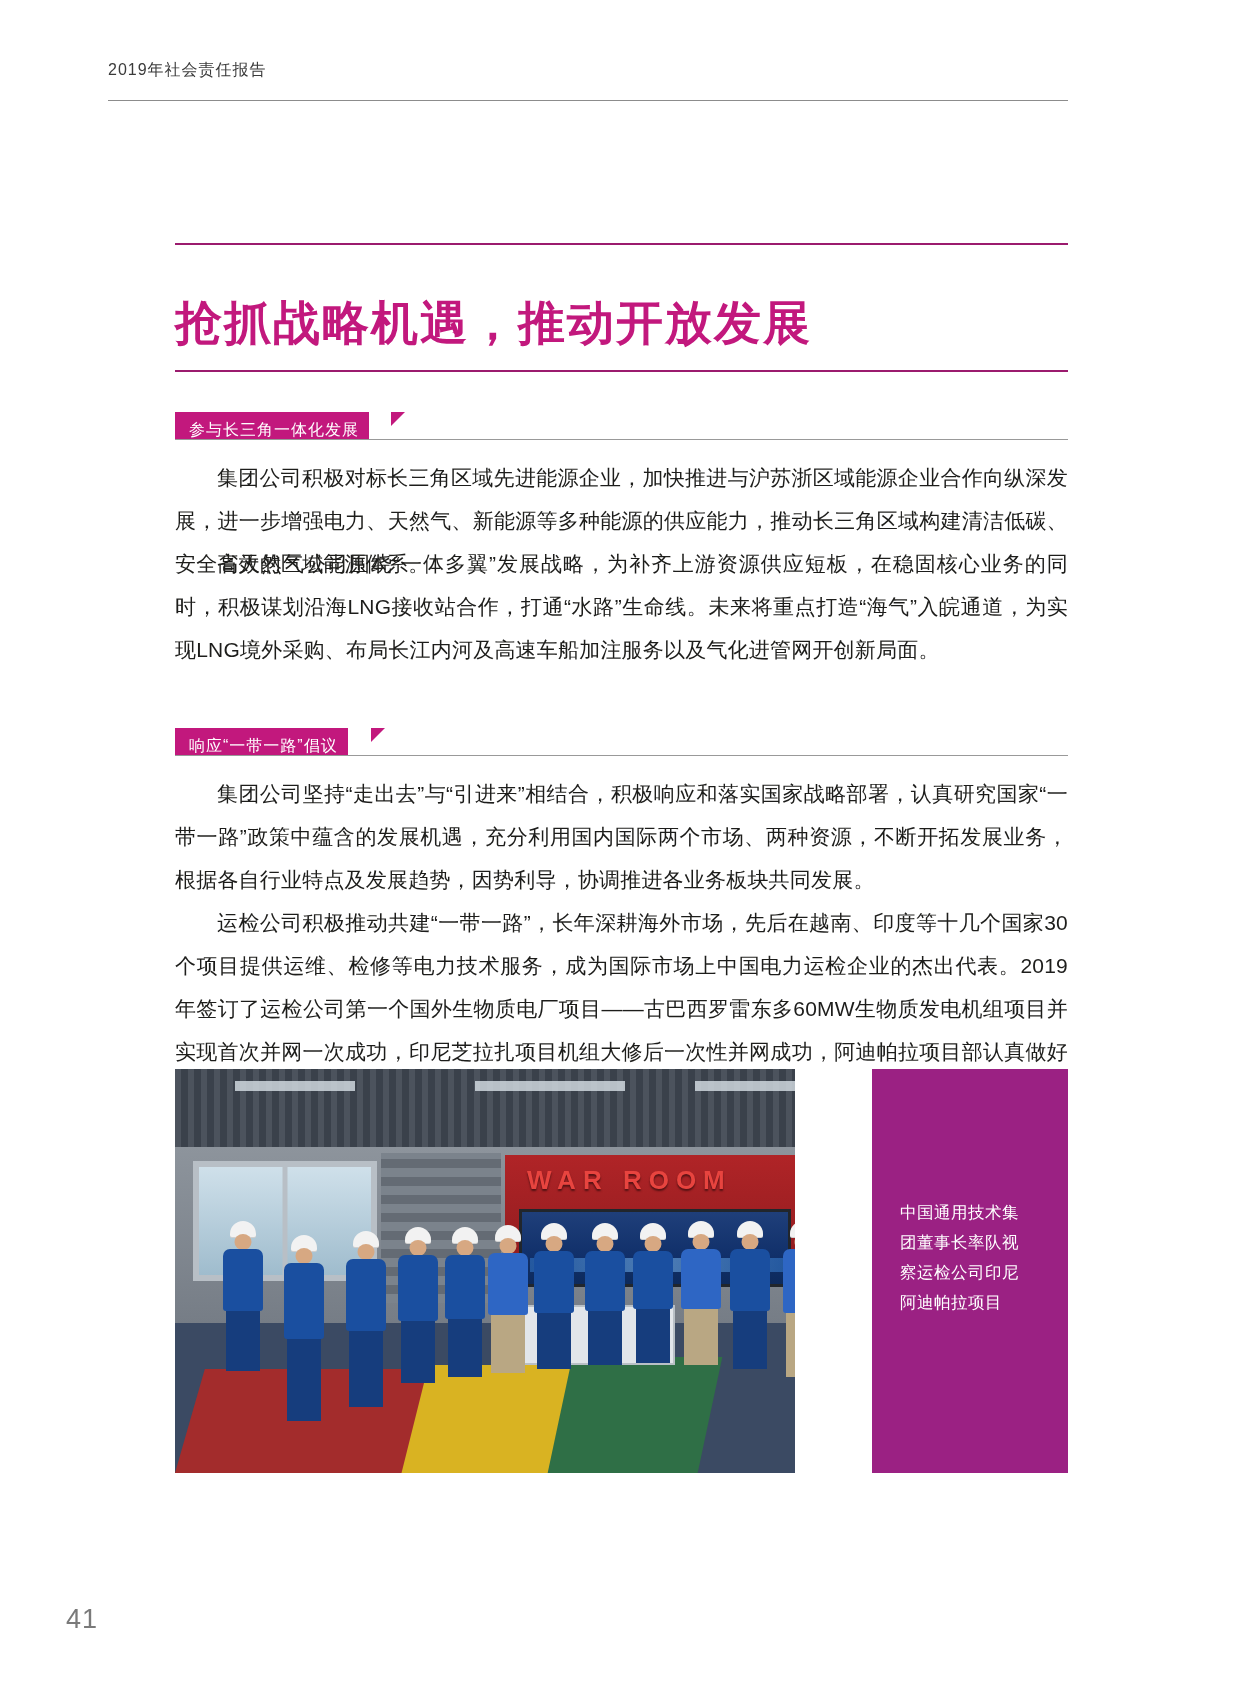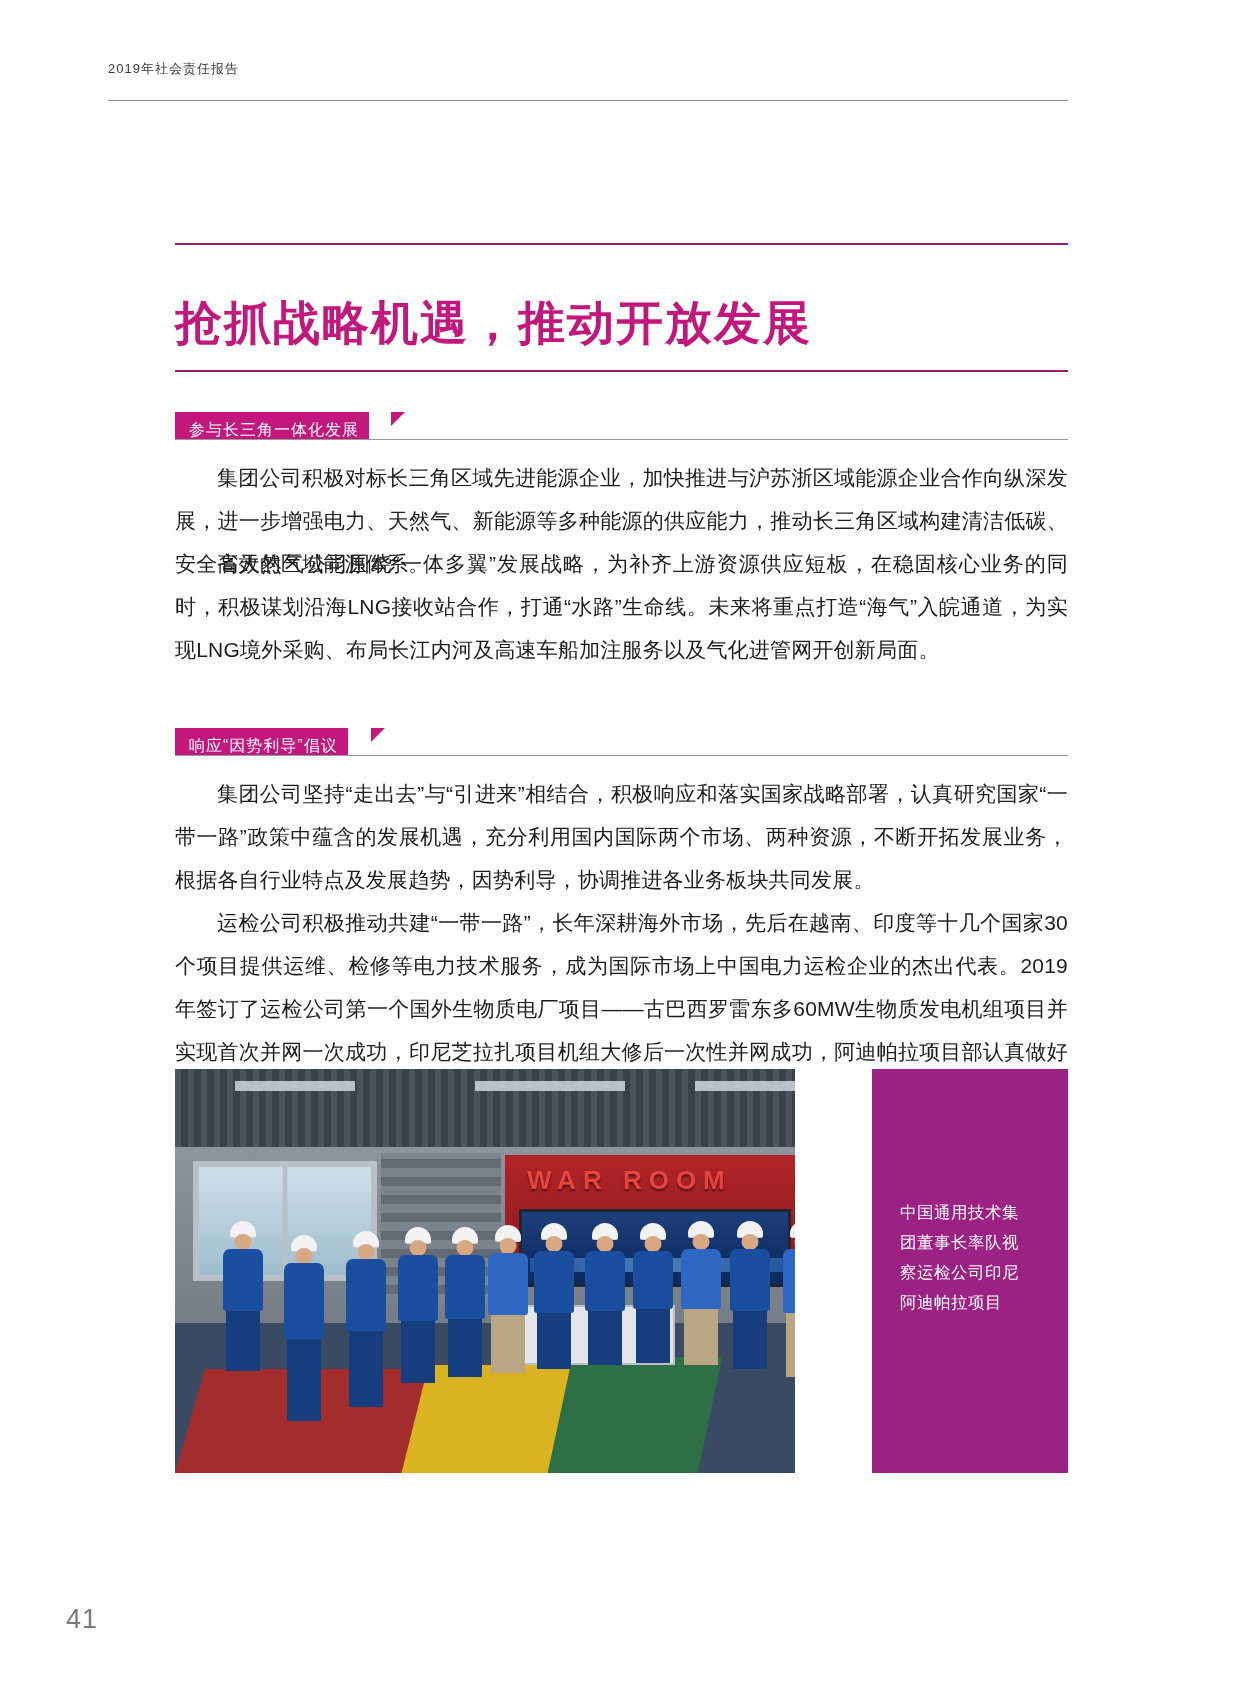--- a/index.html
+++ b/index.html
@@ -18,21 +18,21 @@
 
   
   .page-header {
     position: absolute;
     top: 62px;
     left: 108px;
     width: 960px;
     height: 44px;
   }
   .page-header .header-text {
-    font-size: 13px;
+    font-size: 16px;
     letter-spacing: 1px;
     color: #3a3a3a;
     line-height: 1;
   }
   .page-header .header-rule {
     position: absolute;
     left: 0;
     top: 38px;
     width: 960px;
     height: 1px;
@@ -278,21 +278,21 @@
 <div class="section-head" style="top:412px;">
   <div class="tag">参与长三角一体化发展</div>
   <div class="tag-arrow" style="left:216px;"></div>
   <div class="tag-rule" style="width:893px;"></div>
 </div>
 
 <div class="para" style="top:456px;">集团公司积极对标长三角区域先进能源企业，加快推进与沪苏浙区域能源企业合作向纵深发展，进一步增强电力、天然气、新能源等多种能源的供应能力，推动长三角区域构建清洁低碳、安全高效的区域能源体系。</div>
 <div class="para" style="top:542px;">省天然气公司围绕“一体多翼”发展战略，为补齐上游资源供应短板，在稳固核心业务的同时，积极谋划沿海LNG接收站合作，打通“水路”生命线。未来将重点打造“海气”入皖通道，为实现LNG境外采购、布局长江内河及高速车船加注服务以及气化进管网开创新局面。</div>
 
 <div class="section-head" style="top:728px;">
-  <div class="tag">响应“因势利导”倡议</div>
+  <div class="tag">响应“一带一路”倡议</div>
   <div class="tag-arrow" style="left:196px;"></div>
   <div class="tag-rule" style="width:893px;"></div>
 </div>
 
 <div class="para" style="top:772px;">集团公司坚持“走出去”与“引进来”相结合，积极响应和落实国家战略部署，认真研究国家“一带一路”政策中蕴含的发展机遇，充分利用国内国际两个市场、两种资源，不断开拓发展业务，根据各自行业特点及发展趋势，因势利导，协调推进各业务板块共同发展。</div>
 <div class="para" style="top:901px;">运检公司积极推动共建“一带一路”，长年深耕海外市场，先后在越南、印度等十几个国家30个项目提供运维、检修等电力技术服务，成为国际市场上中国电力运检企业的杰出代表。2019年签订了运检公司第一个国外生物质电厂项目——古巴西罗雷东多60MW生物质发电机组项目并实现首次并网一次成功，印尼芝拉扎项目机组大修后一次性并网成功，阿迪帕拉项目部认真做好印尼总统竞选期间安全保电任务。</div>
 
 <div class="photo-block">
 
   <div class="photo">

